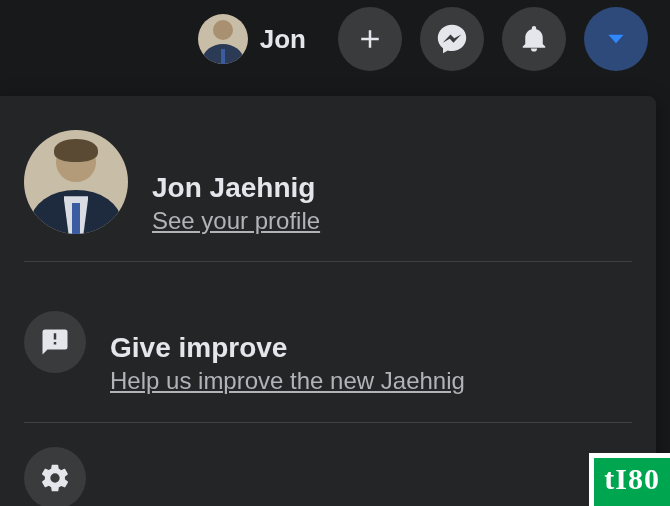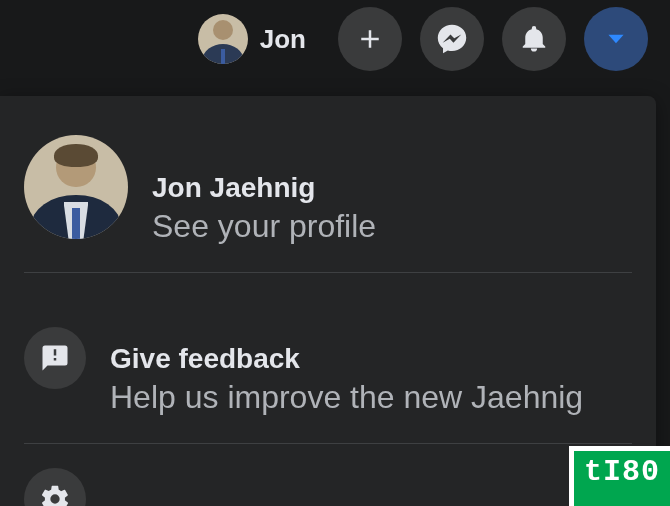--- a/index.html
+++ b/index.html
@@ -114,22 +114,23 @@
     margin-top: 44px;
   }
   .menu-row .title {
     color: #e4e6eb;
     font-size: 28px;
     font-weight: 700;
     line-height: 1.25;
   }
   .menu-row .subtitle {
     color: #b0b3b8;
-    font-size: 32px;
+    font-size: 24px;
     line-height: 1.35;
+    text-decoration: underline;
   }
   .divider {
     height: 1px;
     background: #3e4042;
     margin: 10px 8px;
   }
   .left-avatar {
     width: 104px;
     height: 104px;
     border-radius: 50%;
@@ -193,24 +194,24 @@
   .chevron-right {
     margin-left: auto;
     color: #b0b3b8;
   }
   .watermark {
     position: absolute;
     right: 0;
     bottom: 0;
     background: #00a64f;
     color: #fff;
-    font-family: Liberation Mono, monospace;
+    font-family: Liberation Serif, serif;
     font-weight: 900;
     font-size: 30px;
-    padding: 4px 10px 17px 10px;
+    padding: 4px 10px 10px 10px;
     letter-spacing: 1px;
     border-top: 5px solid #fff;
     border-left: 5px solid #fff;
   }
 </style>
 </head>
 <body>
 
 <div class="topbar">
   <div class="profile-chip">
@@ -265,21 +266,21 @@
 
   <div class="divider"></div>
 
   <div class="menu-row">
     <div class="circle-icon left-icon">
       <svg width="30" height="30" viewBox="0 0 24 24" fill="#e4e6eb">
           <path d="M20 2H4a2 2 0 0 0-2 2v18l4-4h14a2 2 0 0 0 2-2V4a2 2 0 0 0-2-2zM13 14h-2v-2h2v2zm0-4h-2V5h2v5z"></path>
         </svg>
     </div>
     <div class="texts">
-      <div class="title">Give feedback</div>
+      <div class="title">Give improve</div>
       <div class="subtitle">Help us improve the new Jaehnig</div>
     </div>
   </div>
 
   <div class="divider"></div>
 
   <div class="menu-row">
     <div class="circle-icon left-icon">
       <svg width="32" height="32" viewBox="0 0 24 24" fill="#e4e6eb">
           <path d="M19.4 13a7.8 7.8 0 0 0 .1-1 7.8 7.8 0 0 0-.1-1l2.1-1.6a.5.5 0 0 0 .1-.6l-2-3.5a.5.5 0 0 0-.6-.2l-2.5 1a7.3 7.3 0 0 0-1.7-1l-.4-2.6A.5.5 0 0 0 14 2h-4a.5.5 0 0 0-.5.4L9.1 5a7.3 7.3 0 0 0-1.7 1l-2.5-1a.5.5 0 0 0-.6.2l-2 3.5a.5.5 0 0 0 .1.6L4.5 11a7.8 7.8 0 0 0-.1 1 7.8 7.8 0 0 0 .1 1l-2.1 1.6a.5.5 0 0 0-.1.6l2 3.5a.5.5 0 0 0 .6.2l2.5-1a7.3 7.3 0 0 0 1.7 1l.4 2.6A.5.5 0 0 0 10 22h4a.5.5 0 0 0 .5-.4l.4-2.6a7.3 7.3 0 0 0 1.7-1l2.5 1a.5.5 0 0 0 .6-.2l2-3.5a.5.5 0 0 0-.1-.6zM12 15.5A3.5 3.5 0 1 1 15.5 12 3.5 3.5 0 0 1 12 15.5z"></path>

